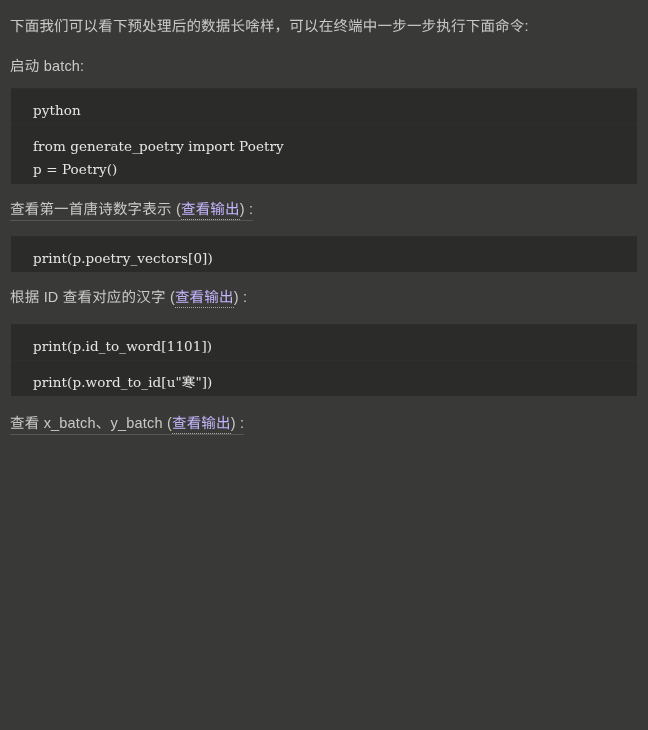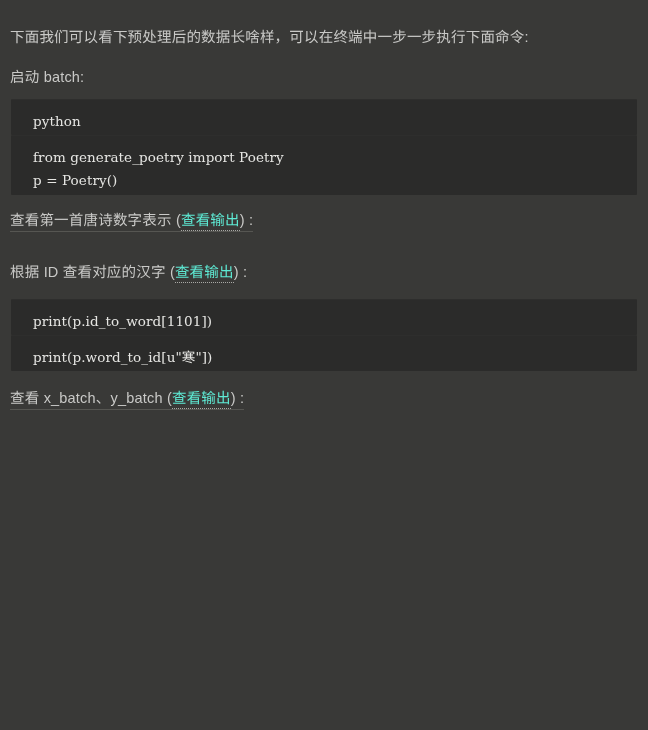--- a/index.html
+++ b/index.html
@@ -16,21 +16,20 @@
     color: #c8c8c6;
     -webkit-font-smoothing: antialiased;
   }
 
   .page {
     width: 648px;
     height: 692px;
     position: relative;
     background: #393937;
     box-sizing: border-box;
-    margin-top: 11px;
   }
 
   .content {
     padding: 0;
   }
 
   
   .para {
     font-size: 14.5px;
     line-height: 1.45;
@@ -48,21 +47,21 @@
     box-sizing: border-box;
     padding: 0 10px;
   }
 
   .band-intro   { height: 38px; }
   .band-lead    { height: 42px; }
   .band-head    { height: 52px; }
   .band-head-tall { height: 56px; }
 
   .link-out {
-    color: #5eead4;
+    color: #c4b5fd;
     text-decoration: none;
     border-bottom: 1px dotted #a9a9a6;
     padding-bottom: 2px;
   }
 
   .head-underline {
     border-bottom: 1px solid rgba(160,160,156,0.28);
     padding-bottom: 1px;
   }
 
@@ -109,20 +108,23 @@
     </div>
 
     <div class="codeblock">
       <pre>from generate_poetry import Poetry
 p = Poetry()</pre>
     </div>
 
     <div class="band band-head">
       <span class="para head-underline" style="padding:0"><span>查看第一首唐诗数字表示 (</span><a href="#" class="link-out">查看输出</a><span>) :</span></span>
     </div>
+    <div class="codeblock">
+      <pre>print(p.poetry_vectors[0])</pre>
+    </div>
 
     <div class="band band-head">
       <span class="para" style="padding:0"><span>根据 ID 查看对应的汉字 (</span><a href="#" class="link-out">查看输出</a><span>) :</span></span>
     </div>
     <div class="codeblock">
       <pre>print(p.id_to_word[1101])</pre>
     </div>
 
     <div class="codeblock">
       <pre>print(p.word_to_id[u"寒"])</pre>

